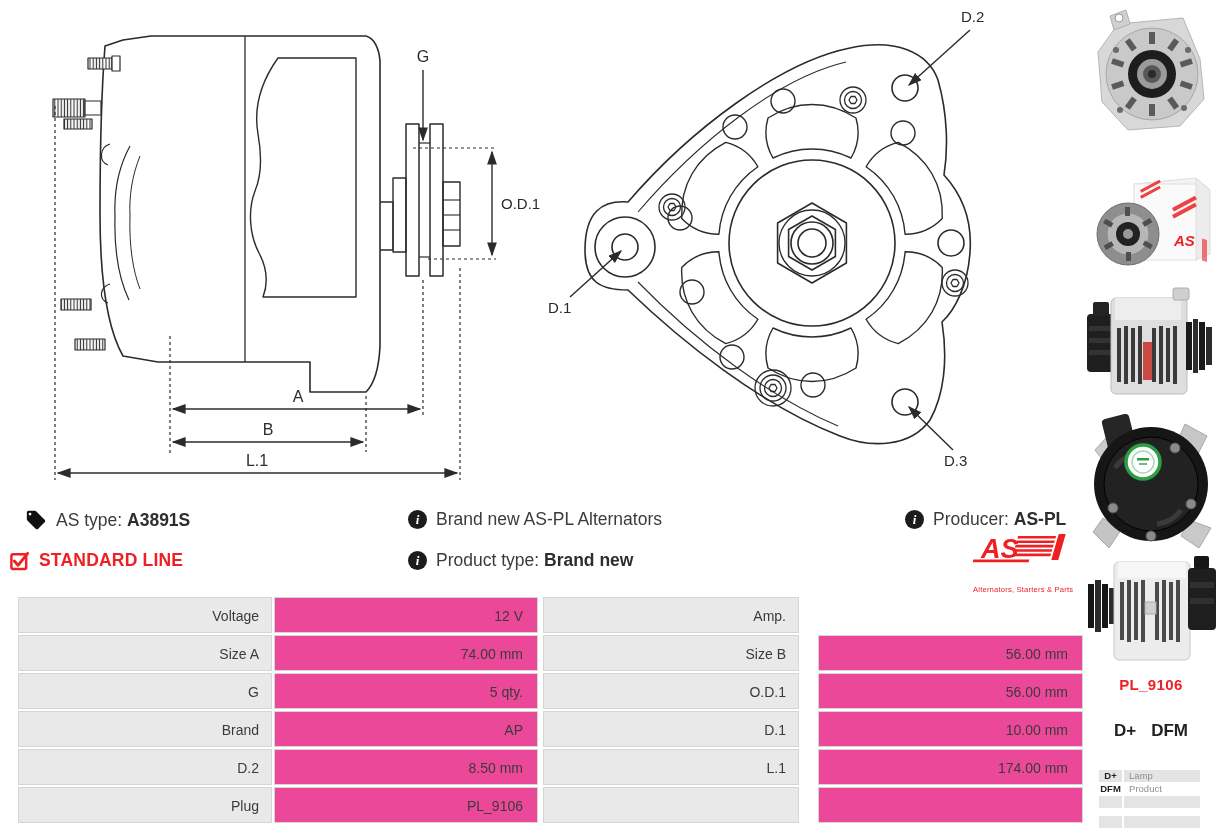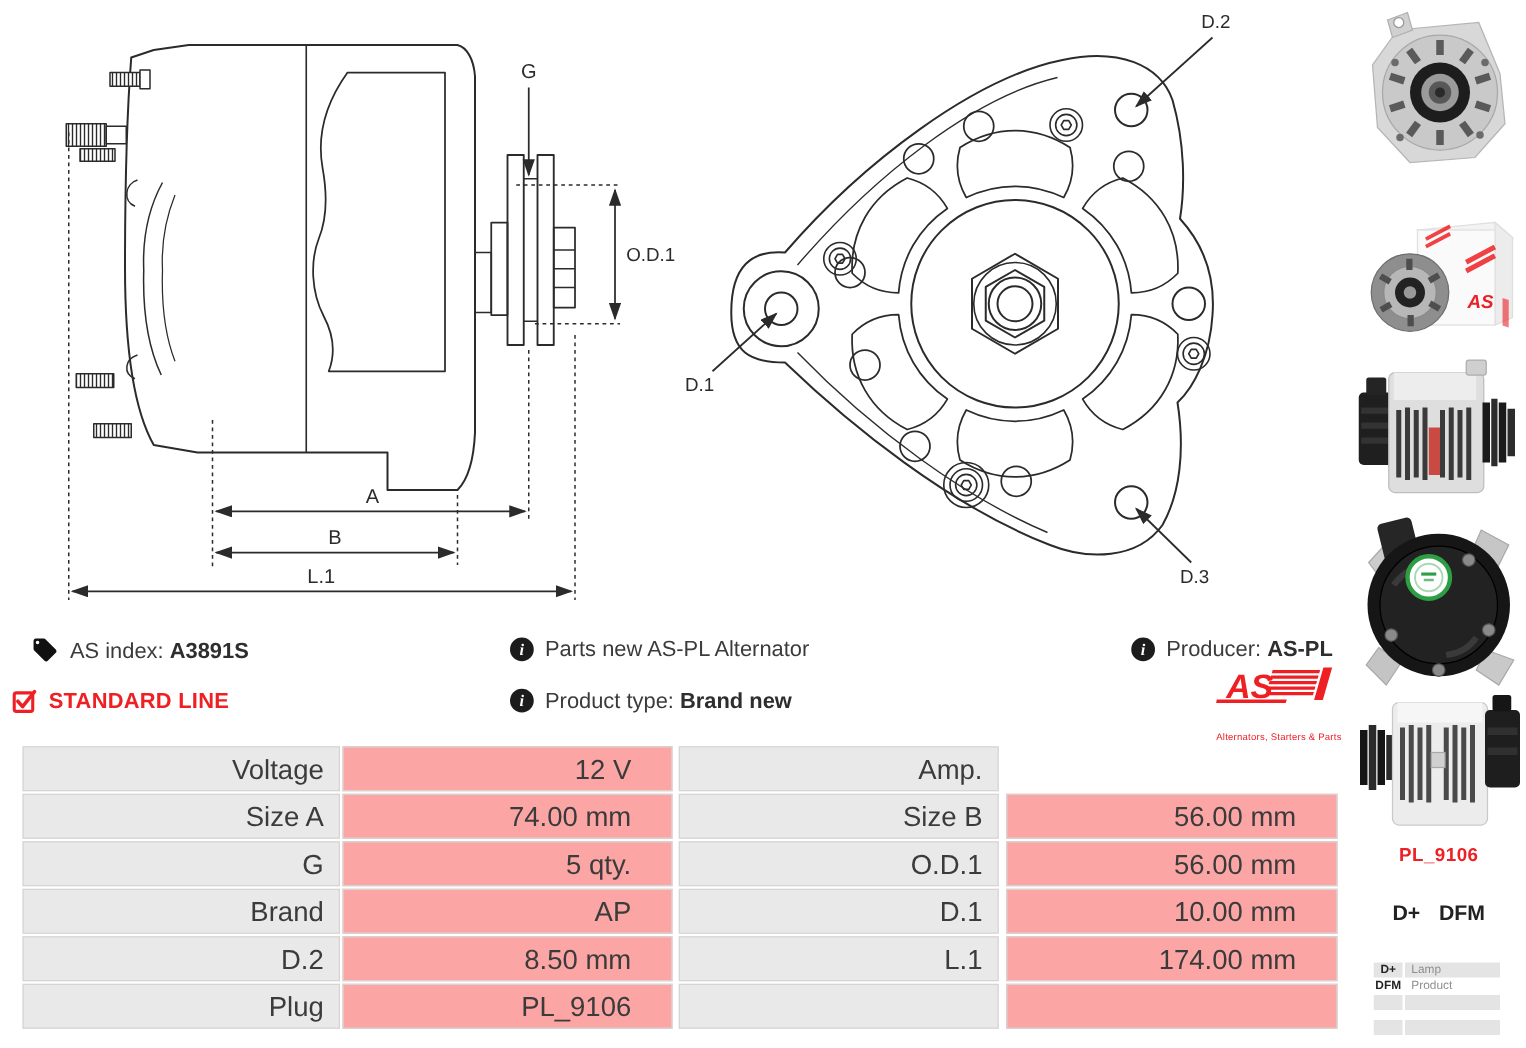--- a/index.html
+++ b/index.html
@@ -16,27 +16,27 @@
              display:inline-flex;align-items:center;justify-content:center;
              font:bold italic 13px "Liberation Serif",serif;flex:0 0 auto;}
 
   
   .as-logo{position:absolute;left:973px;top:533px;width:100px;text-align:center;}
   .as-logo .tagline{font-size:7.6px;color:#EE2024;margin-top:17px;letter-spacing:.2px;white-space:nowrap;}
 
   
   .spec-table{position:absolute;left:18px;top:597px;}
   .spec-row{display:flex;margin-bottom:2px;}
-  .cell{height:36px;line-height:36px;font-size:22px;box-sizing:border-box;
+  .cell{height:36px;line-height:36px;font-size:14px;box-sizing:border-box;
         border:1px solid #d5d5d5;text-align:right;overflow:hidden;}
   .lab{background:#e9e9e9;padding-right:12px;}
-  .val{background:#fca5a5;padding-right:32px;}
+  .val{background:#ec4899;padding-right:14px;}
   .c1{width:254px;margin-right:2px;}
   .c2{width:264px;margin-right:5px;}
-  .c3{width:256px;margin-right:6px;}
+  .c3{width:256px;margin-right:19px;}
   .c4{width:265px;}
 
   
   .photo{position:absolute;background:#fff;}
   .plug-code{position:absolute;left:1085px;top:676px;width:132px;text-align:center;
              color:#EE2024;font-weight:bold;font-size:15px;letter-spacing:.4px;}
   .terminals{position:absolute;left:1085px;top:721px;width:132px;display:flex;
              justify-content:center;gap:15px;font-size:17px;font-weight:bold;color:#222;}
   .legend{position:absolute;left:1099px;top:770px;width:101px;font-size:9.5px;}
   .lg-row{display:flex;margin-bottom:1px;height:12px;line-height:12px;}
@@ -212,36 +212,36 @@
       <text x="8" y="313">D.1</text>
       <text x="404" y="466">D.3</text>
     </g>
   </svg>
 
   <div class="info-item" style="left:25px;top:509px;">
     <svg width="22" height="22" viewBox="0 0 24 24">
       <path d="M21.4 11.6l-9-9C12 2.2 11.5 2 11 2H4C2.9 2 2 2.9 2 4v7c0 .55.22 1.05.59 1.42l9 9c.36.36.86.58 1.41.58.55 0 1.05-.22 1.41-.59l7-7c.37-.36.59-.86.59-1.41 0-.55-.23-1.06-.59-1.42zM5.5 7C4.67 7 4 6.33 4 5.5S4.67 4 5.5 4 7 4.67 7 5.5 6.33 7 5.5 7z" fill="#111"></path>
     </svg>
     <span class="txt">
-      <span>AS index:</span>
+      <span>AS type:</span>
       <b>A3891S</b>
     </span>
   </div>
 
   <div class="info-item" style="left:9px;top:550px;">
     <svg width="21" height="21" viewBox="0 0 22 22">
       <rect x="2.5" y="4.5" width="15.5" height="15.5" rx="1.8" fill="none" stroke="#EE2024" stroke-width="2.6"></rect>
       <path d="M5.5 11.5 L9.5 16 L19.5 3.5" fill="none" stroke="#EE2024" stroke-width="3" stroke-linecap="round" stroke-linejoin="round"></path>
     </svg>
     <span class="red-bold" style="font-size:17.5px;">STANDARD LINE</span>
   </div>
 
   <div class="info-item" style="left:408px;top:509px;">
     <span class="info-icon">i</span>
-    <span class="txt">Parts new AS-PL Alternator</span>
+    <span class="txt">Brand new AS-PL Alternators</span>
   </div>
 
   <div class="info-item" style="left:408px;top:550px;">
     <span class="info-icon">i</span>
     <span class="txt">
       <span>Product type:</span>
       <b>Brand new</b>
     </span>
   </div>
 

